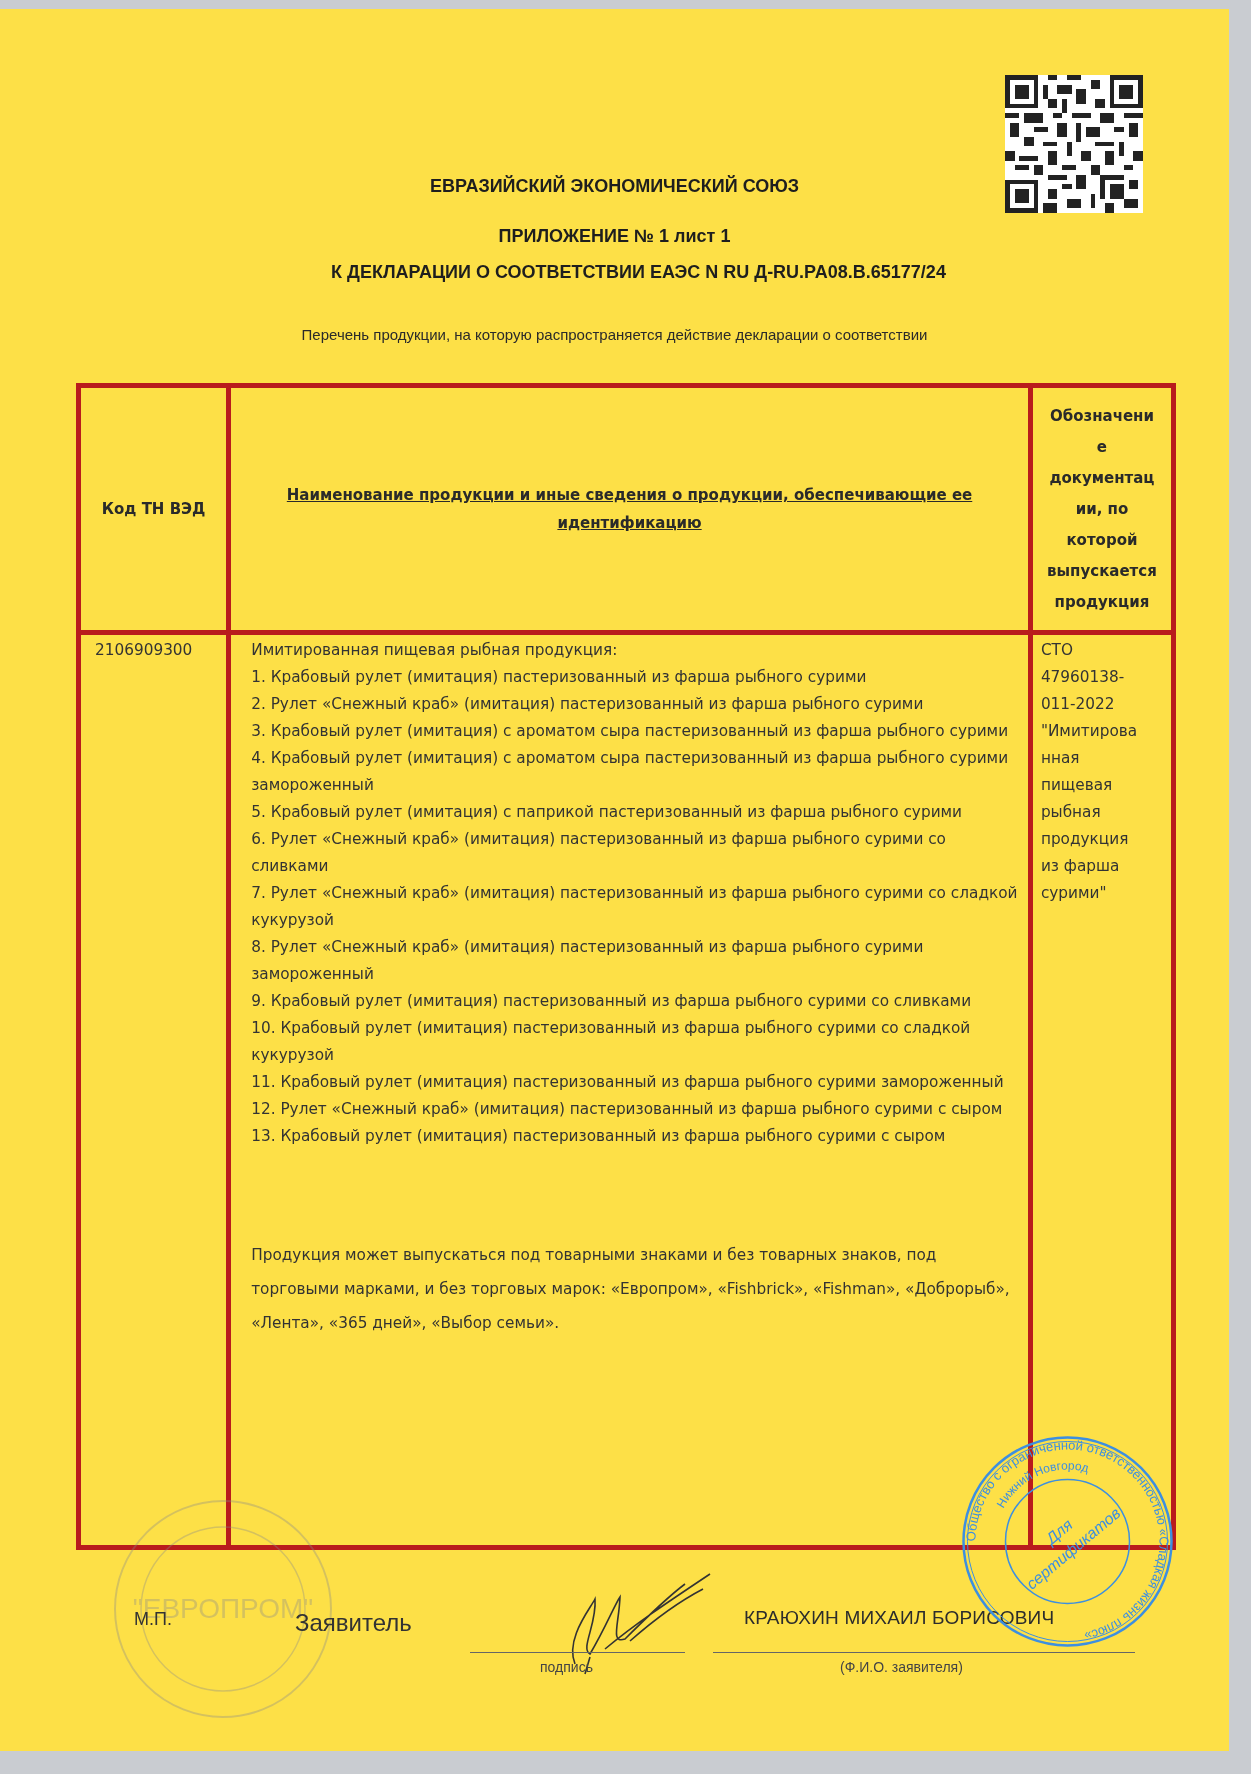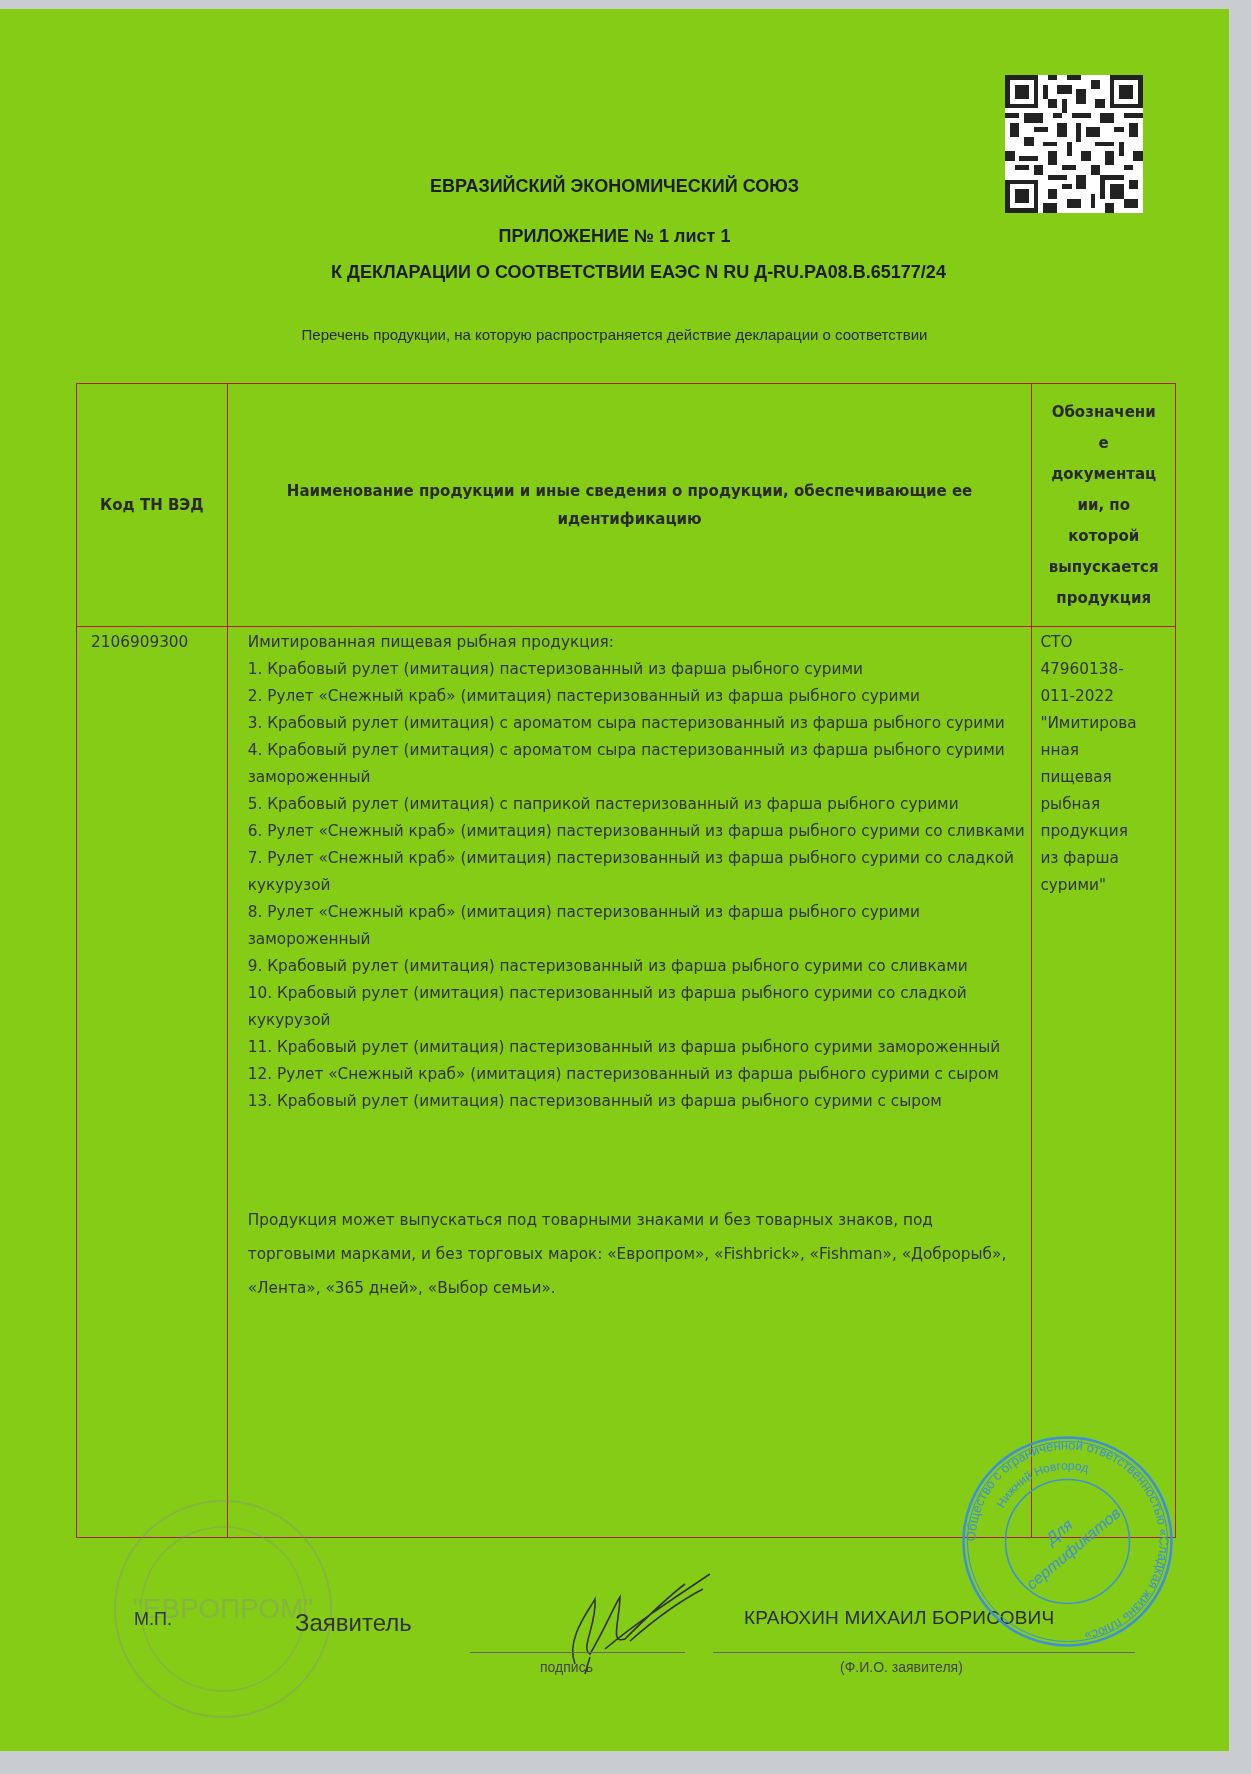--- a/index.html
+++ b/index.html
@@ -3,38 +3,38 @@
 <meta charset="utf-8">
 <style>
   html, body { margin:0; padding:0; }
   body {
     width:1251px; height:1774px; position:relative; overflow:hidden;
     background:#c9ccd1;
     font-family:"Liberation Sans", sans-serif; color:#222;
   }
   .sheet {
     position:absolute; left:0; top:9px; width:1229px; height:1742px;
-    background:#84cc16;
+    background:#fde047;
   }
   .qr { position:absolute; left:1003px; top:66px; width:142px; height:138px; }
   .h { position:absolute; left:0; width:1229px; text-align:center; font-weight:bold; font-size:18px; color:#1e1e1e; }
   .h1 { top:167px; }
   .h2 { top:217px; }
   .h3 { top:253px;margin-left:24px; }
   .sub { position:absolute; left:0; width:1229px; text-align:center; top:317px; font-size:15px; color:#2a2a2a; }
 
   table.tbl {
     position:absolute; left:76px; top:374px; width:1100px;
     border-collapse:collapse; table-layout:fixed;
     font-family:"DejaVu Sans", sans-serif;
   }
-  .tbl td { border:1px solid #b91c1c; vertical-align:top; }
+  .tbl td { border:5px solid #b91c1c; vertical-align:top; }
   .tbl .hd td { height:240px; vertical-align:middle; text-align:center; font-weight:bold; font-size:15px; color:#2a2a2a; }
   .tbl .hd td.c3 { line-height:31px; }
-  .tbl .hd td.c2 { line-height:28px; padding:0 20px; }
+  .tbl .hd td.c2 { line-height:28px; padding:0 20px;text-decoration:underline; }
   .col1 { width:148px; }
   .col2 { width:790px; }
   .col3 { width:141px; }
   .tbl .body td { font-size:15.3px; line-height:27px; color:#333; padding:2px 8px 0 8px; height:908px; }
   .tbl .body td.c1 { padding-left:14px; }
   .tbl .body td.c2 { padding-left:20px; padding-right:6px; }
   .item { display:block; }
   .brands { margin-top:88px; line-height:34px; }
 
   .mp { position:absolute; left:134px; top:1600px; font-size:18px; color:#333; }

